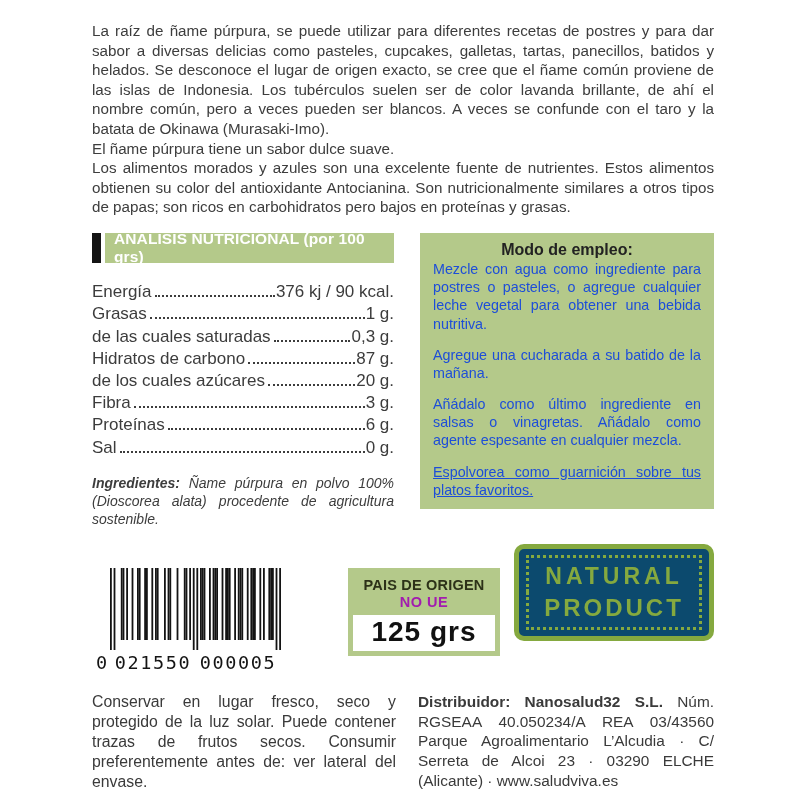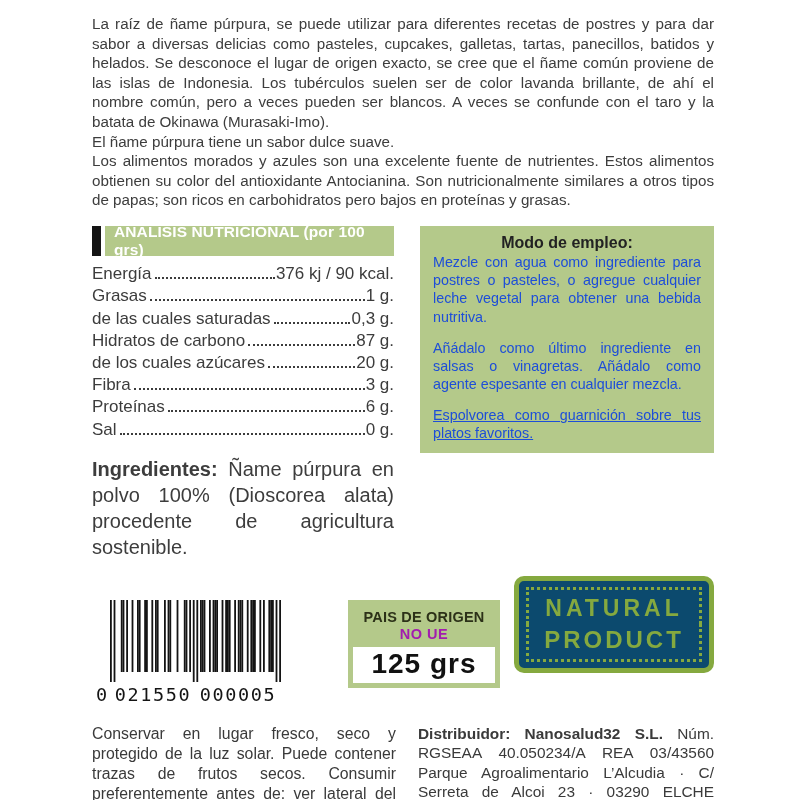--- a/index.html
+++ b/index.html
@@ -11,21 +11,21 @@
   *{box-sizing:border-box;}
   html,body{margin:0;padding:0;}
   body{
     width:800px;height:800px;background:#ffffff;
     font-family:"Liberation Sans", sans-serif;
     color:var(--text-dark);
     overflow:hidden;
   }
   .label{
     width:800px;height:668px;
-    padding:14px 86px 0 92px;
+    padding:21px 86px 0 92px;
     position:relative;
     border-radius:8px;
   }
   
   .intro-p{
     margin:0;
     font-size:15.2px;
     line-height:1.29;
     text-align:justify;
     color:#3d3d3d;
@@ -41,36 +41,36 @@
   .left-col{width:302px;}
   .right-col{width:294px;}
   .nut-header{display:flex;align-items:stretch;height:30px;}
   .nut-header-bar{width:9px;background:var(--bar-black);margin-right:4px;}
   .nut-header-box{
     flex:1;background:var(--light-green);color:#ffffff;
     font-weight:bold;font-size:15.5px;
     display:flex;align-items:center;padding-left:9px;
     letter-spacing:0.1px;
   }
-  .nut-rows{margin-top:7px;}
+  .nut-rows{margin-top:18px;}
   .nut-row{
     display:flex;align-items:baseline;
     font-size:17px;line-height:22.2px;color:#3c3c3c;
   }
   .nut-label{white-space:nowrap;}
   .nut-value{white-space:nowrap;}
   .nut-dots{
     flex:1;min-width:8px;
     border-bottom:2.4px dotted #3c3c3c;
     margin:0 1px 4px 3px;
   }
   .ingredients{
     margin:15px 0 0 0;
-    font-size:20px;line-height:1.3;
-    text-align:justify;color:#3d3d3d;
+    font-size:14px;line-height:1.3;
+    text-align:justify;color:#3d3d3d;font-style:italic;
   }
   .modo{
     background:var(--light-green);
     padding:8px 13px 10px 13px;
   }
   .modo-title{
     text-align:center;font-weight:bold;
     font-size:16px;color:#222222;
     margin-bottom:1px;
   }
@@ -197,20 +197,21 @@
       <p class="ingredients">
         <b>Ingredientes:</b>
         <span>Ñame púrpura en polvo 100% (Dioscorea alata) procedente de agricultura sostenible.</span>
       </p>
     </div>
 
     <div class="right-col modo">
       <div class="modo-title">Modo de empleo:</div>
       <div>
           <p class="modo-p">Mezcle con agua como ingrediente para postres o pasteles, o agregue cualquier leche vegetal para obtener una bebida nutritiva.</p>
+          <p class="modo-p">Agregue una cucharada a su batido de la mañana.</p>
           <p class="modo-p">Añádalo como último ingrediente en salsas o vinagretas. Añádalo como agente espesante en cualquier mezcla.</p>
           <p class="modo-p">Espolvorea como guarnición sobre tus platos favoritos.</p>
         </div>
     </div>
   </div>
 
   <div class="badges">
     <div class="barcode"><svg viewBox="0 0 202 104" width="202" height="104" xmlns="http://www.w3.org/2000/svg">
           <g fill="#141414">
             <rect x="14.00" y="0" width="1.8" height="82"></rect>

